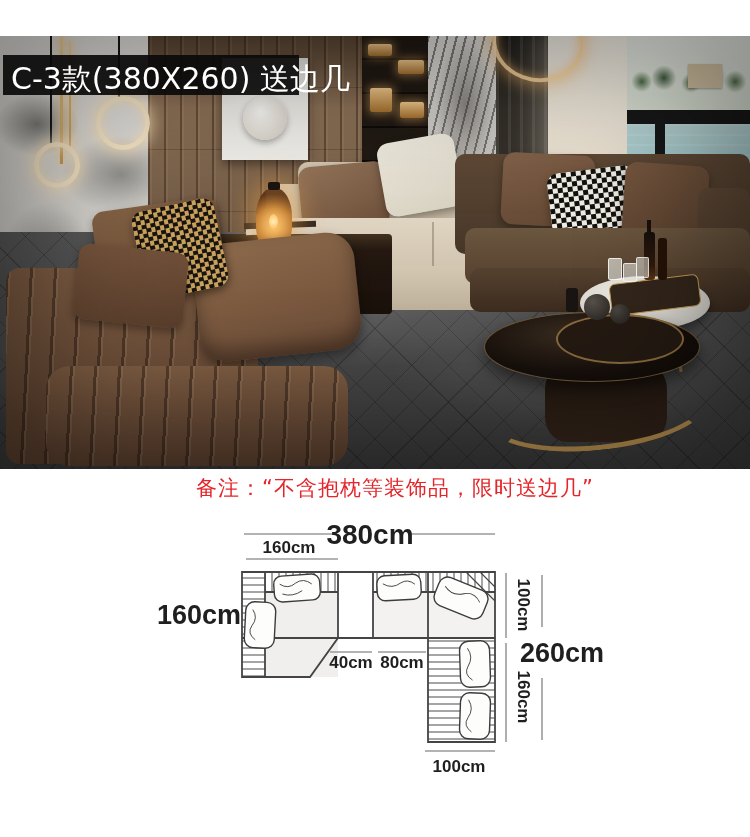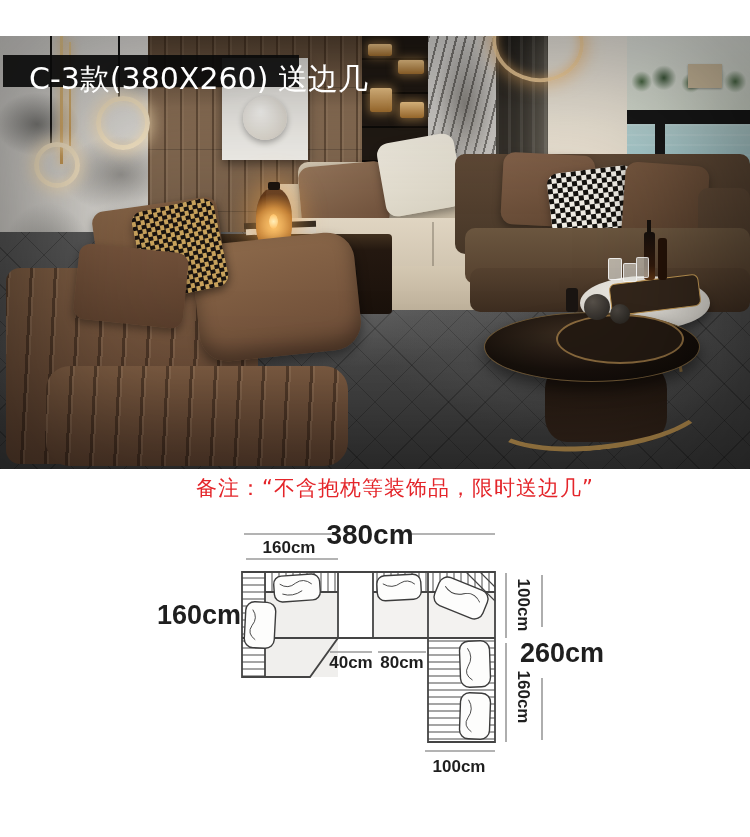--- a/index.html
+++ b/index.html
@@ -54,22 +54,22 @@
   .beige2{background:linear-gradient(180deg,#e0d5c2,#cdc1ac);}
   .darksofa{background:linear-gradient(180deg,#5f4936,#463627);}
   .pillow{border-radius:12px;box-shadow:0 4px 8px rgba(0,0,0,.35);}
   .checker-bw{background-color:#efece4;background-image:conic-gradient(#14120f 0 25%, #efece4 0 50%, #14120f 0 75%, #efece4 0);background-size:10px 10px;}
   .checker-gold{background-color:#c8a25c;background-image:conic-gradient(#1a1410 0 25%, #c8a25c 0 50%, #1a1410 0 75%, #c8a25c 0);background-size:9px 9px;}
   .tufted{background:linear-gradient(180deg,#7e5d43,#5a3f2e);background-image:
      repeating-linear-gradient(93deg, rgba(20,10,5,.38) 0 3px, rgba(255,228,198,.10) 3px 5px, transparent 5px 24px),
      linear-gradient(180deg,#7e5d43,#5a3f2e);}
   .vignette{box-shadow:inset 0 0 130px 35px rgba(0,0,0,.42);}
   
-  .badge{position:absolute;left:3px;top:55px;width:296px;height:32px;background:rgba(10,10,10,.92);color:#fff;
-     font-size:30px;line-height:48px;padding-left:26px;box-sizing:border-box;letter-spacing:0;white-space:nowrap;}
+  .badge{position:absolute;left:3px;top:55px;width:296px;height:40px;background:rgba(10,10,10,.92);color:#fff;
+     font-size:30px;line-height:48px;padding-left:8px;box-sizing:border-box;letter-spacing:0;white-space:nowrap;}
   .note{position:absolute;left:0;top:474px;width:750px;text-align:center;color:#e4252a;font-size:21px;font-weight:500;transform:translateX(20px);letter-spacing:1px;}
   
   .diagram{position:absolute;left:150px;top:505px;width:470px;height:300px;}
   .diagram text{fill:#1f1f1f;font-family:"Liberation Sans","DejaVu Sans",sans-serif;font-weight:700;}
 </style>
 </head>
 <body>
 
 <div class="root">
 

